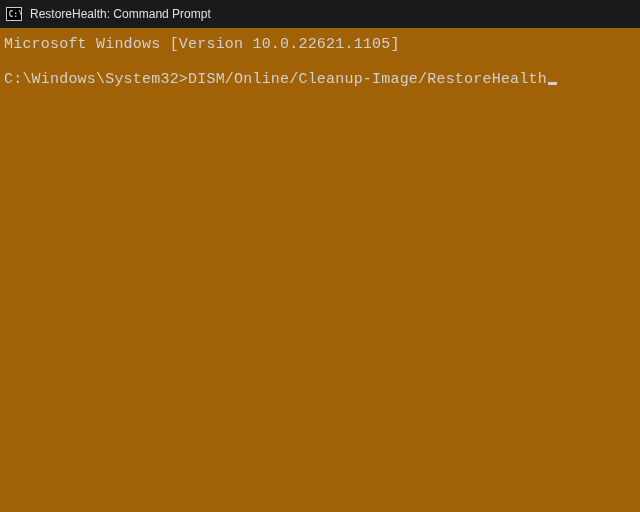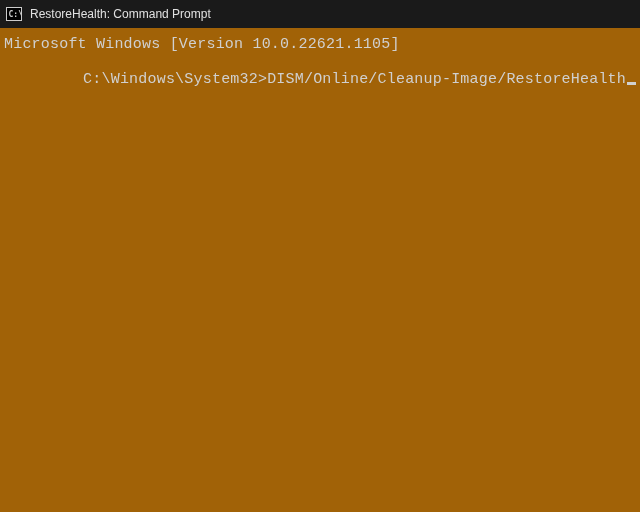--- a/index.html
+++ b/index.html
@@ -47,21 +47,20 @@
       padding: 6px 4px;
       height: calc(512px - 28px);
       letter-spacing: 0.2px;
     }
     .line {
       white-space: pre;
     }
     .prompt-line {
       white-space: pre;
       margin-top: 14px;
-      text-align: right;
     }
     .cursor {
       display: inline-block;
       width: 9px;
       height: 3px;
       background: #d0d0d0;
       vertical-align: baseline;
       margin-left: 1px;
       position: relative;
       top: 2px;

